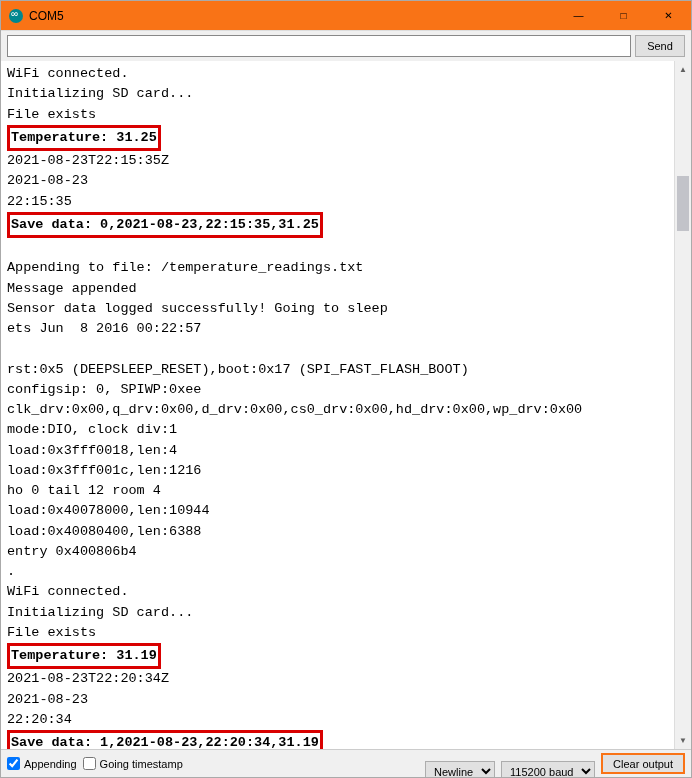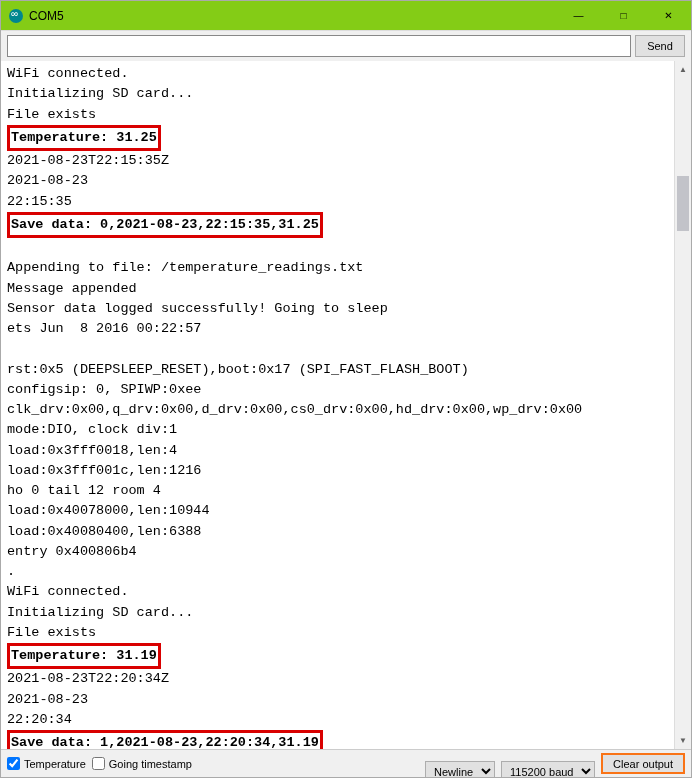--- a/index.html
+++ b/index.html
@@ -13,21 +13,21 @@
       background: #f0f0f0;
       width: 692px;
       height: 778px;
       overflow: hidden;
       display: flex;
       flex-direction: column;
       border: 1px solid #aaa;
     }
     .titlebar {
       height: 30px;
-      background: #84cc16;
+      background: #f97316;
       display: flex;
       align-items: center;
       padding: 0 0 0 8px;
       border-bottom: 1px solid #ddd;
     }
     .app-icon {
       width: 14px;
       height: 14px;
       background: #00878F;
       border-radius: 50%;
@@ -197,21 +197,21 @@
   <div class="scrollbar-track">
     <div class="scroll-arrow">▲</div>
     <div class="scroll-thumb"></div>
     <div class="scroll-arrow" style="position:absolute;bottom:0;">▼</div>
   </div>
 </div>
 
 <div class="bottom-bar">
   <label class="chk">
     <input type="checkbox" id="chk-auto" checked="" style="">
-    <span>Temperature</span>
+    <span>Appending</span>
   </label>
   <label class="chk">
     <input type="checkbox" id="chk-ts" style="">
     <span>Going timestamp</span>
   </label>
   <div class="spacer"></div>
   <select class="sel">
     <option>Newline</option>
   </select>
   <select class="sel">

